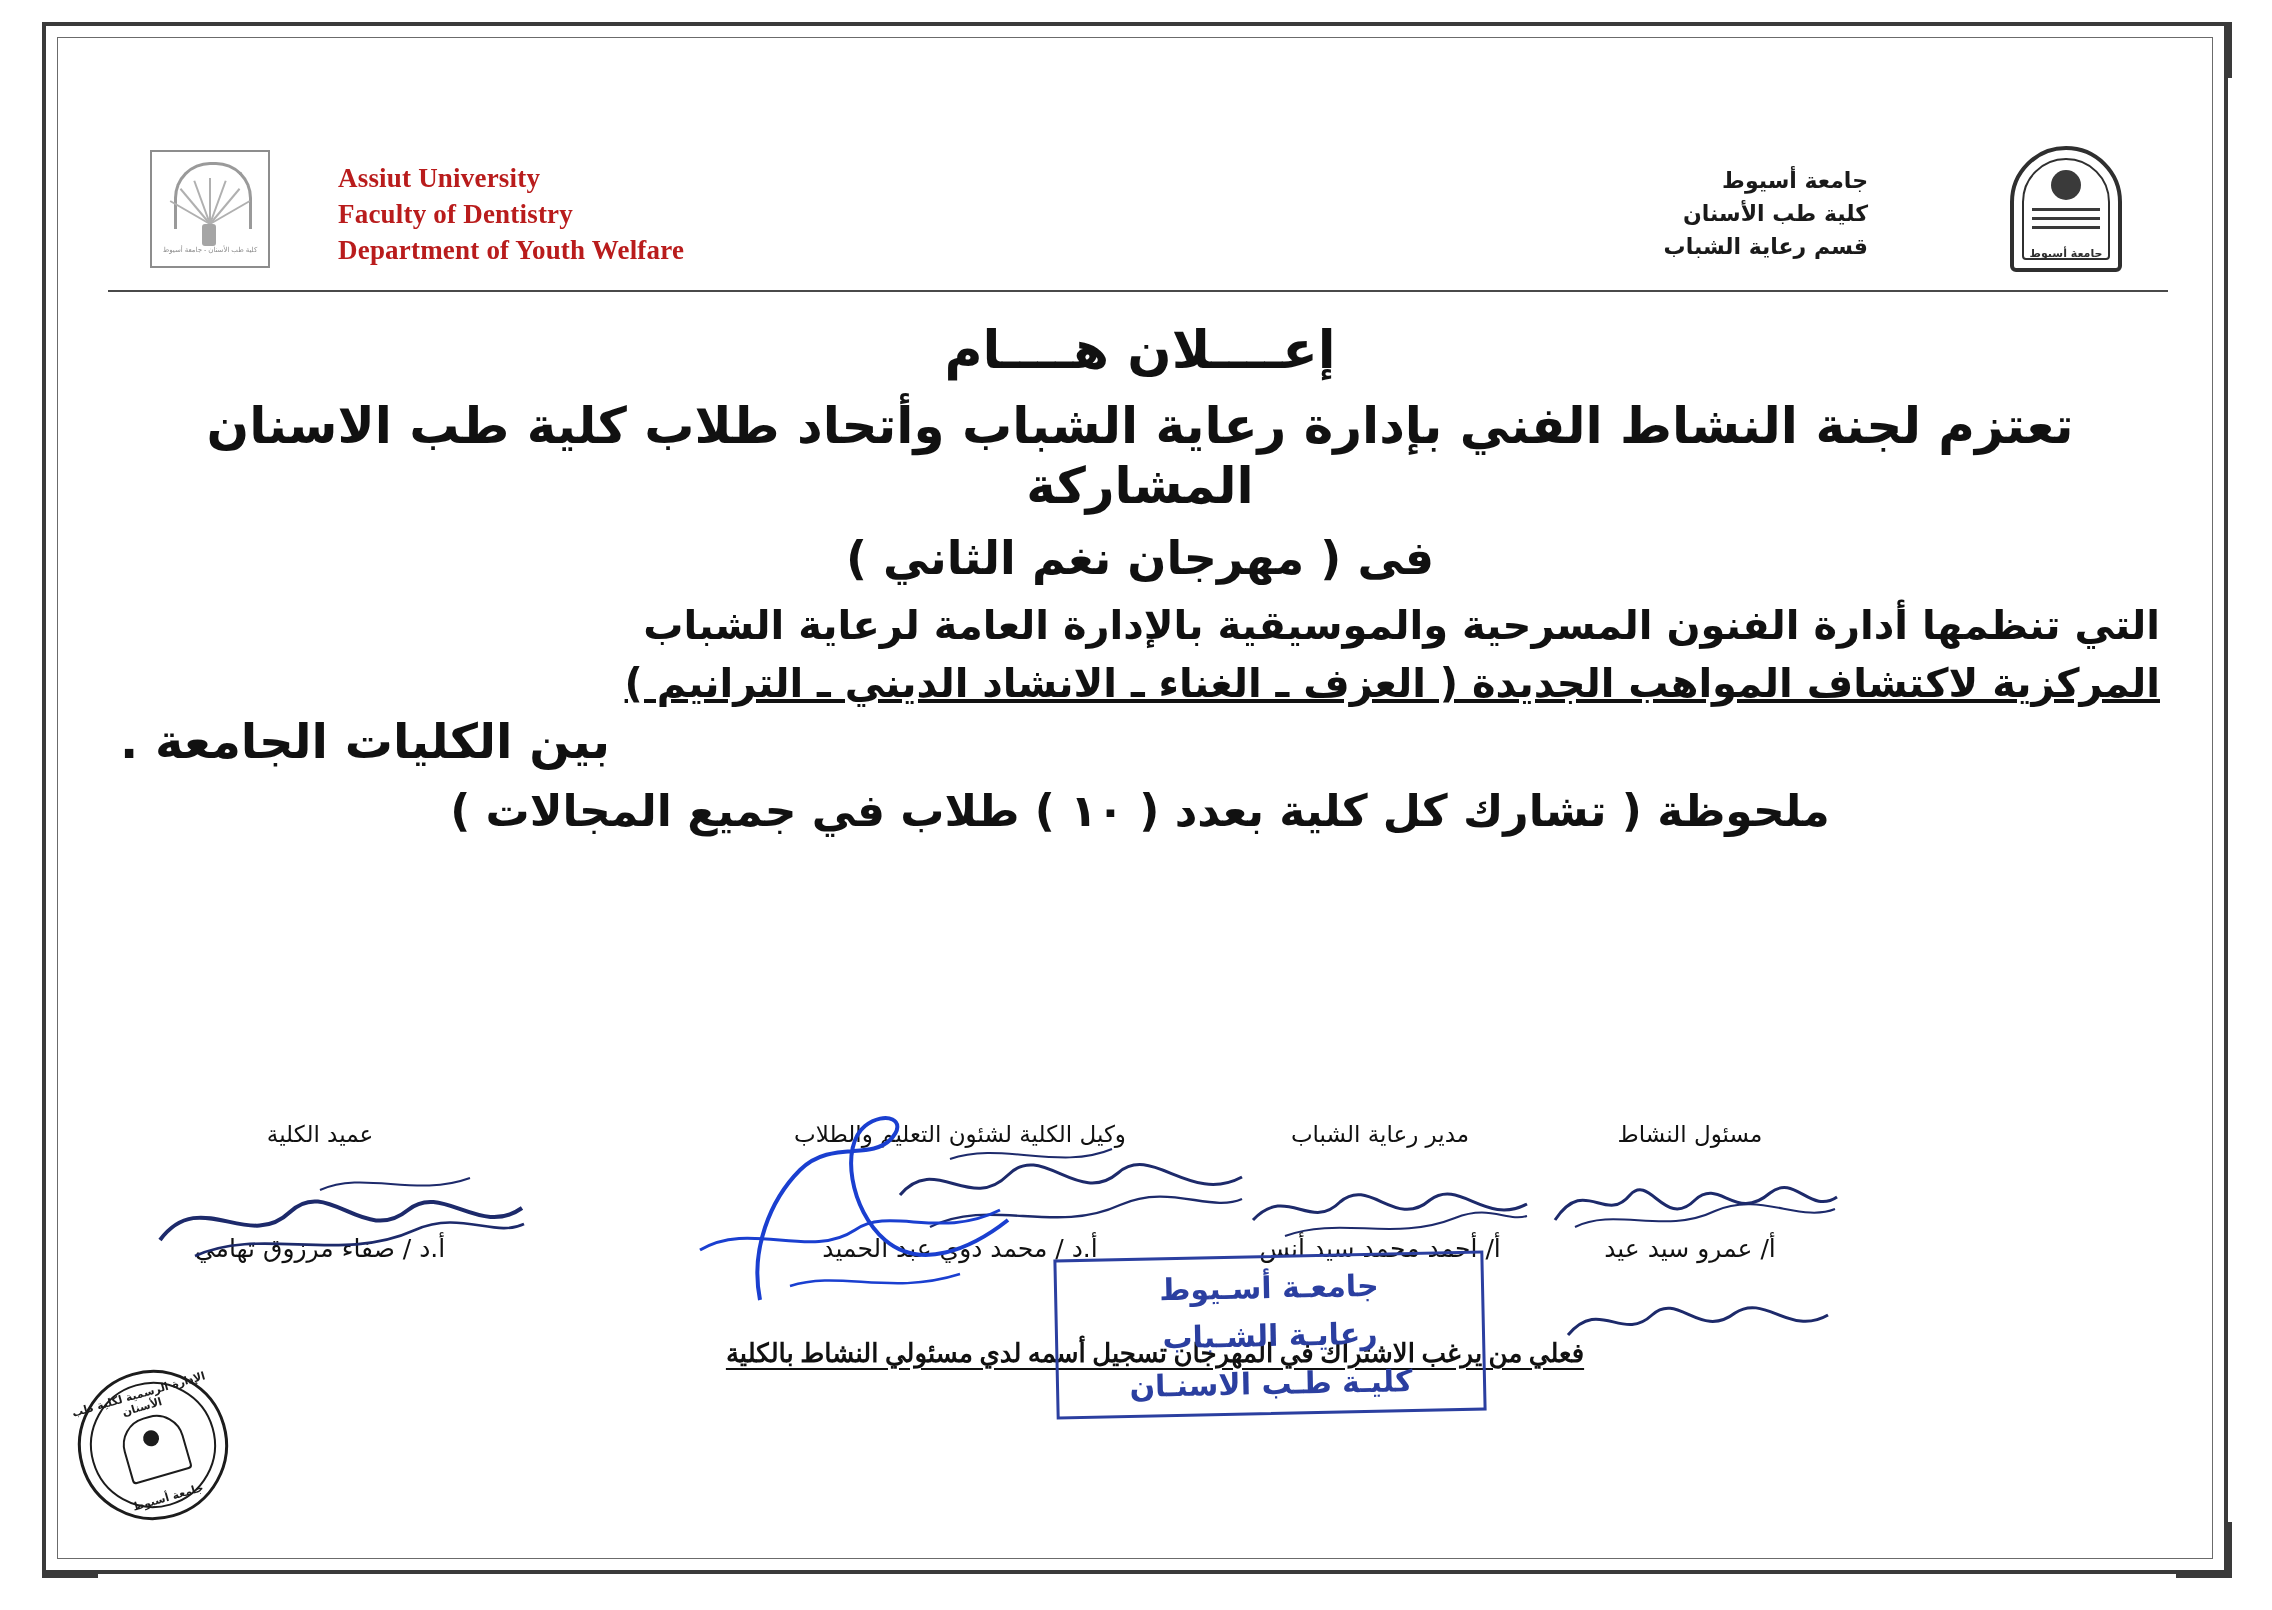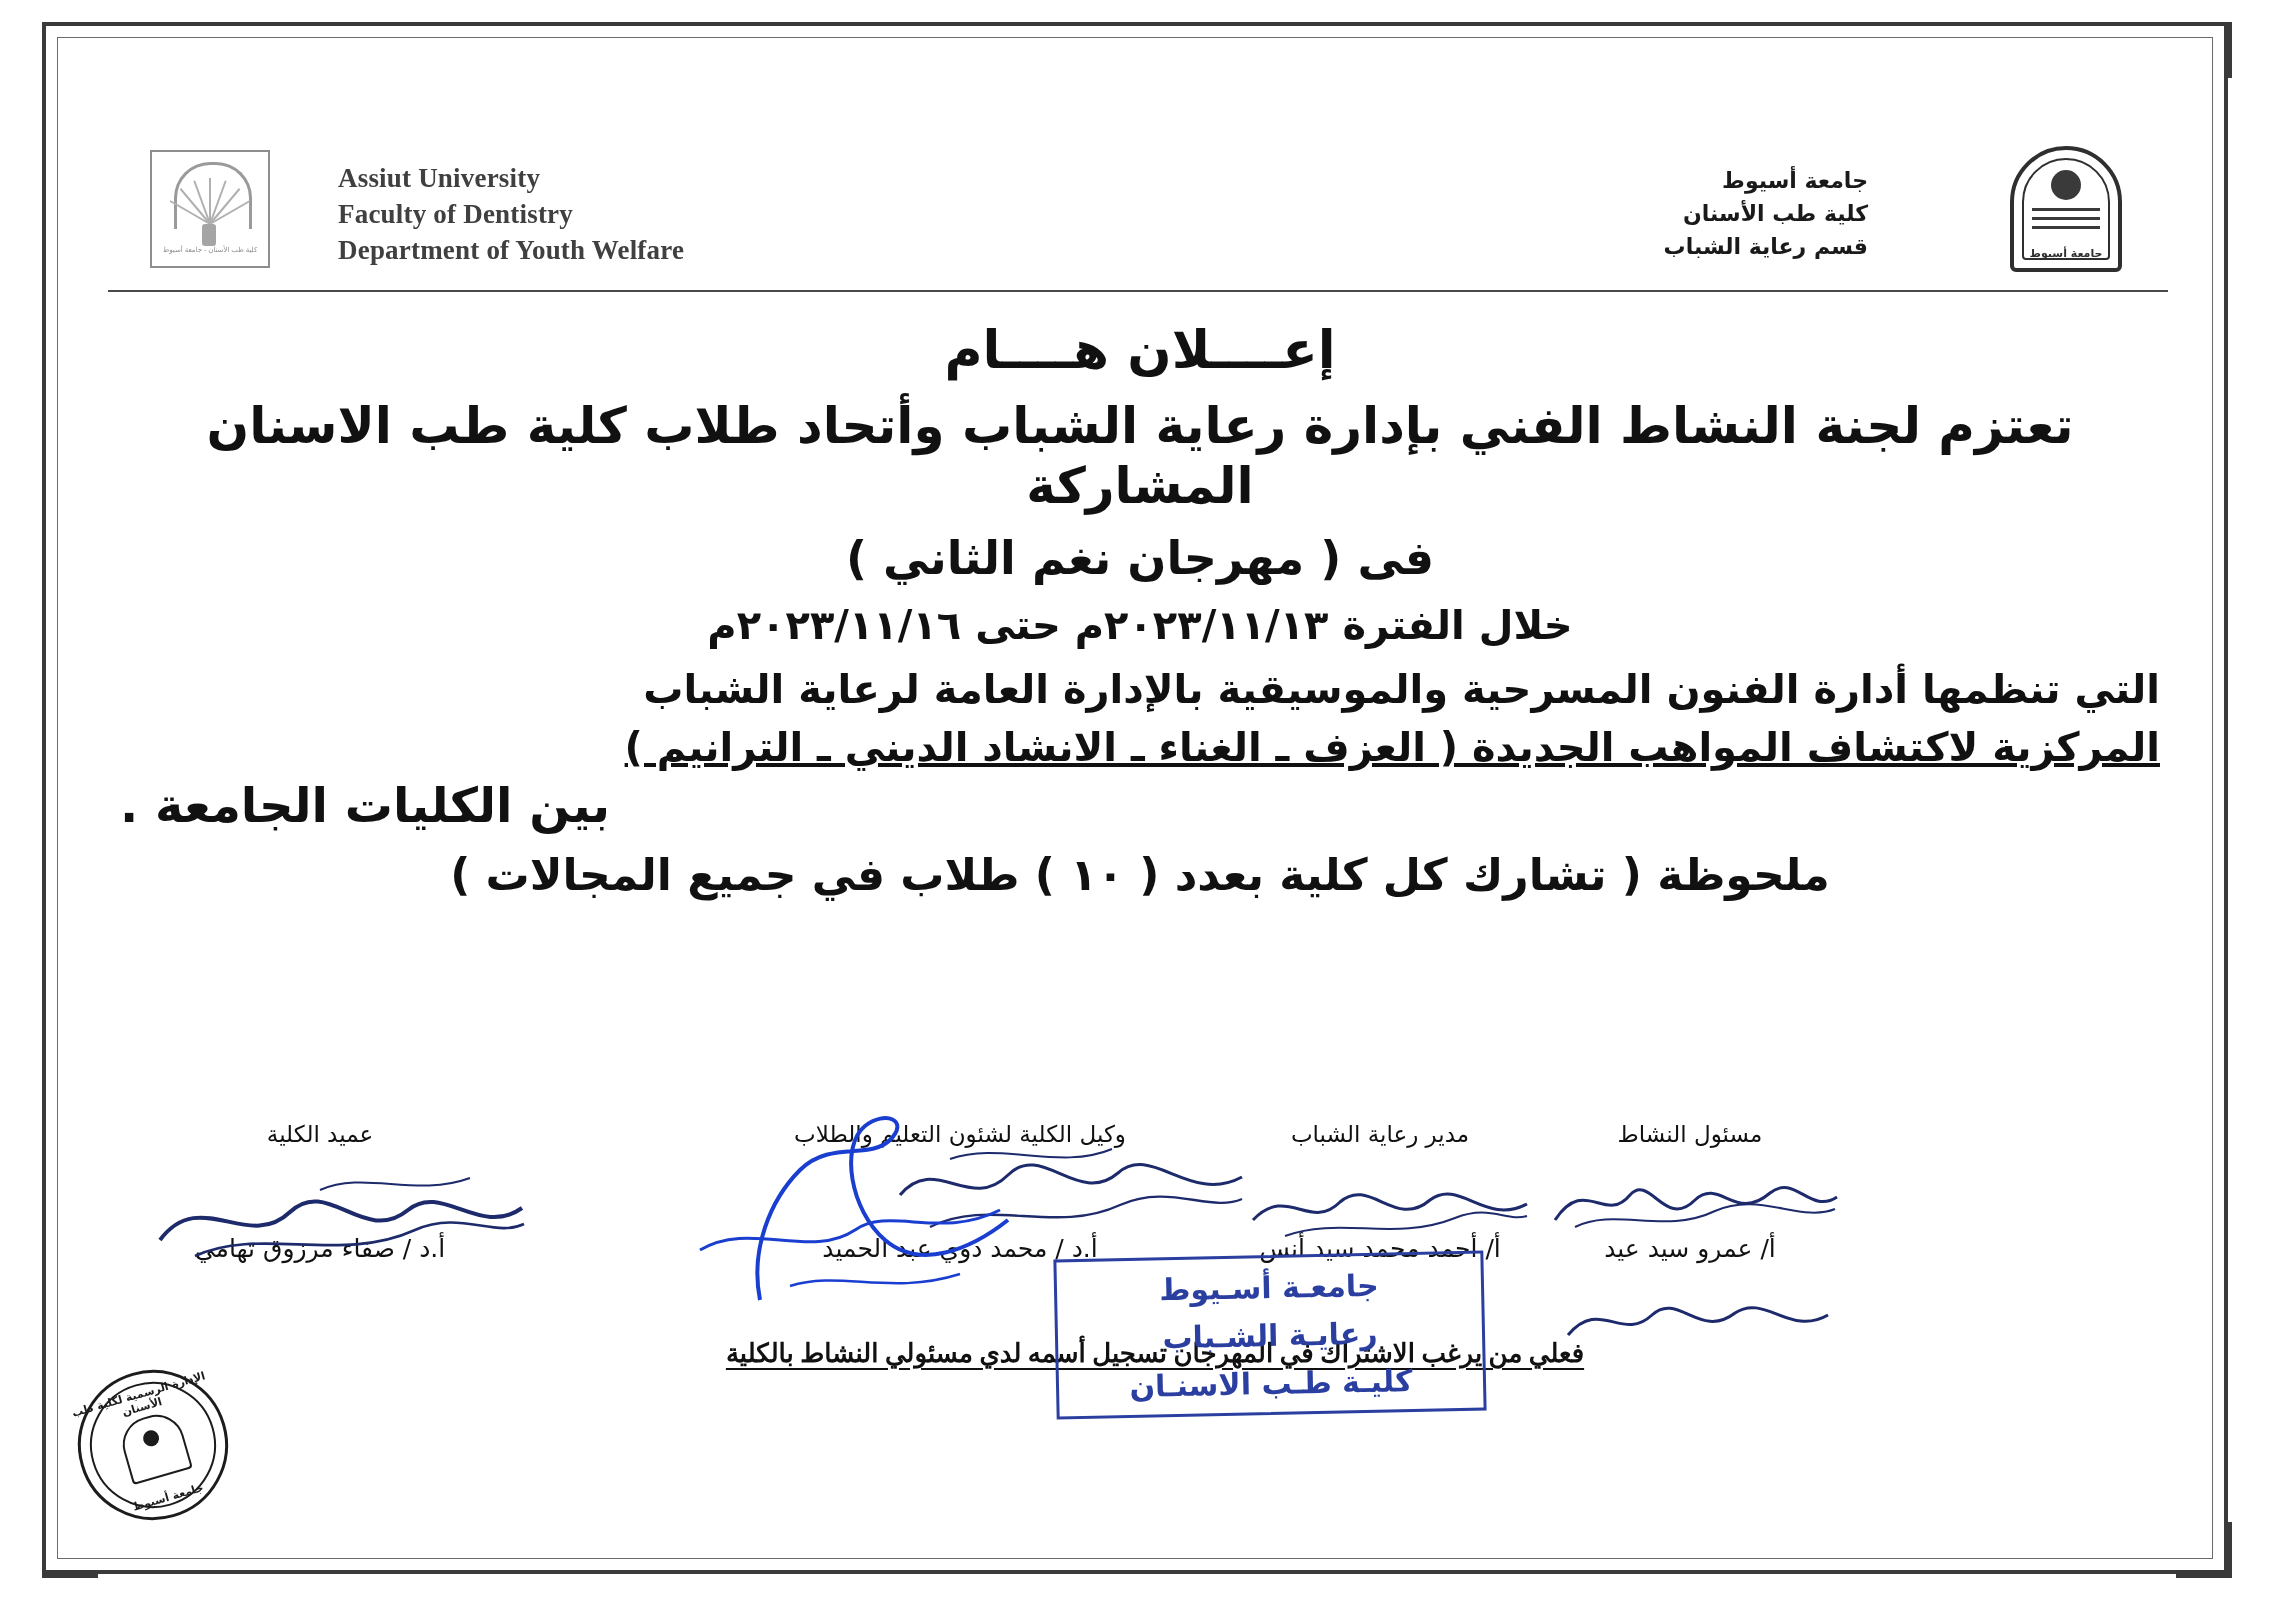--- a/index.html
+++ b/index.html
@@ -58,21 +58,21 @@
     width: 2060px;
     height: 138px;
   }
   .header-en {
     position: absolute;
     left: 230px; top: 20px;
     font-family: "Liberation Serif", serif;
     font-weight: bold;
     font-size: 27px;
     line-height: 36px;
-    color: #404040;
+    color: #b91c1c;
     letter-spacing: 0.2px;
   }
   .header-ar {
     position: absolute;
     right: 300px; top: 24px;
     text-align: right;
     direction: rtl;
     font-family: "DejaVu Sans", sans-serif;
     font-weight: bold;
     font-size: 22px;
@@ -412,21 +412,20 @@
       <div>كلية طب الأسنان</div>
       <div>قسم رعاية الشباب</div>
     </div>
   </div>
   <div class="header-rule"></div>
 
   <div class="body-ar">
     <div class="title-main">إعــــلان هــــام</div>
     <div class="p1">تعتزم لجنة النشاط الفني بإدارة رعاية الشباب وأتحاد طلاب كلية طب الاسنان المشاركة</div>
     <div class="p2">فى  ( مهرجان نغم الثاني  )</div>
-    <div class="p3">خلال الفترة ٢٠٢٣/١١/١٣م حتى ٢٠٢٣/١١/١٦م</div>
     <div class="p4">التي تنظمها أدارة الفنون المسرحية والموسيقية بالإدارة العامة لرعاية الشباب</div>
     <div class="p5">المركزية لاكتشاف المواهب الجديدة ( العزف ـ  الغناء  ـ الانشاد الديني ـ الترانيم )</div>
     <div class="p6">بين الكليات الجامعة .</div>
     <div class="note">ملحوظة ( تشارك كل كلية بعدد ( ١٠ ) طلاب في جميع المجالات )</div>
     <div class="subnote">
       <u>فعلي من يرغب الاشتراك في المهرجان  تسجيل أسمه لدي مسئولي النشاط  بالكلية</u>
     </div>
   </div>
 
   <div class="sig-area">

